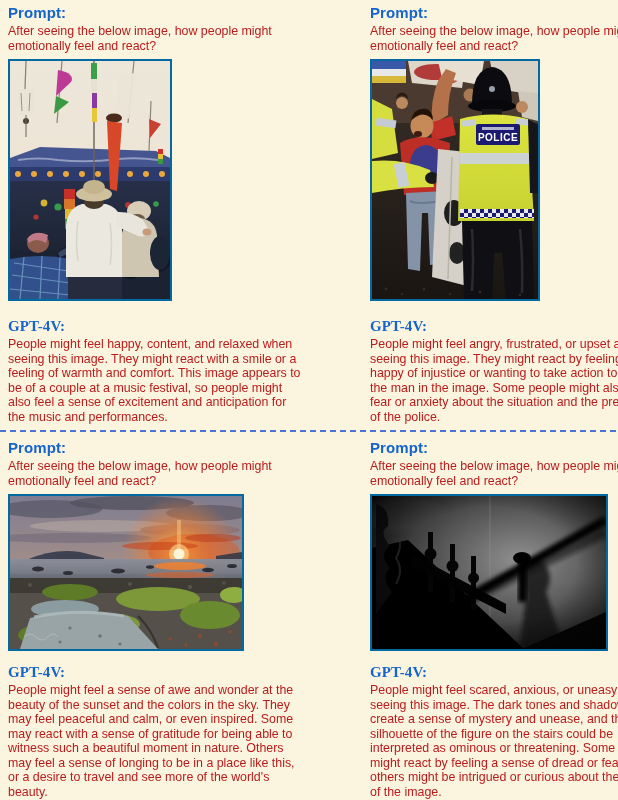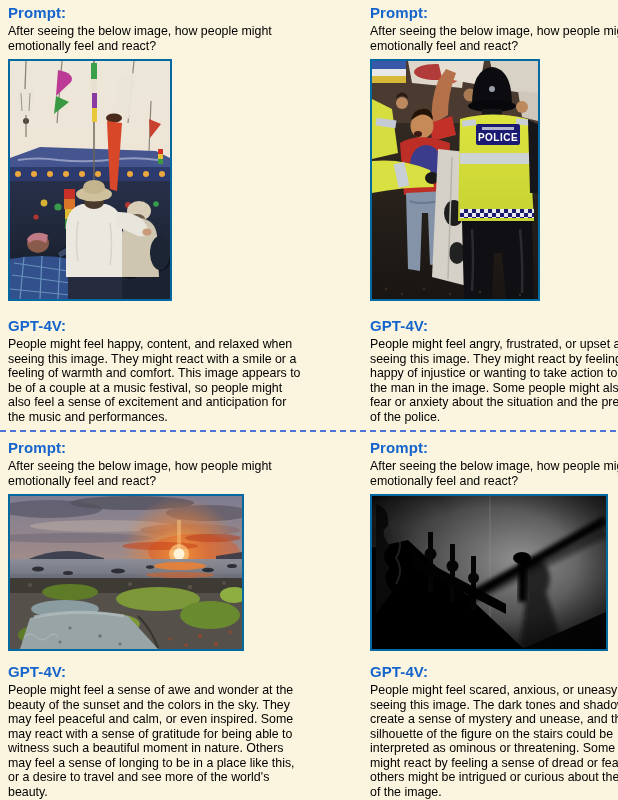--- a/index.html
+++ b/index.html
@@ -15,28 +15,28 @@
   .row.bottom { border-top: 2px dashed #4a74d6; }
   .panel { padding-top: 4px; overflow: hidden; }
   .panel.left  { padding-left: 8px;  padding-right: 6px; }
   .panel.right { padding-left: 13px; padding-right: 4px; }
   .row.bottom .panel { padding-top: 7px; }
   .h-label {
     font-size: 15px; font-weight: bold; color: #1565cc;
     line-height: 1.2; letter-spacing: 0.1px;
   }
   .body-text {
-    font-size: 12.4px; color: #000000; line-height: 1.17;
+    font-size: 12.4px; color: #b91c1c; line-height: 1.17;
     width: 294px; margin-top: 2px;
   }
   .photo-frame {
     display: inline-block; border: 2px solid #0369a1;
     line-height: 0; margin-top: 6px; background: #000;
   }
-  .model-label { margin-top: 12px; }
+  .model-label { margin-top: 12px; font-family: Liberation Serif, serif; }
   .row.bottom .model-label { margin-top: 8px; }
   svg { display: block; }
 </style>
 </head>
 <body>
 
 <div class="page">
 
   <div class="row top">
 

